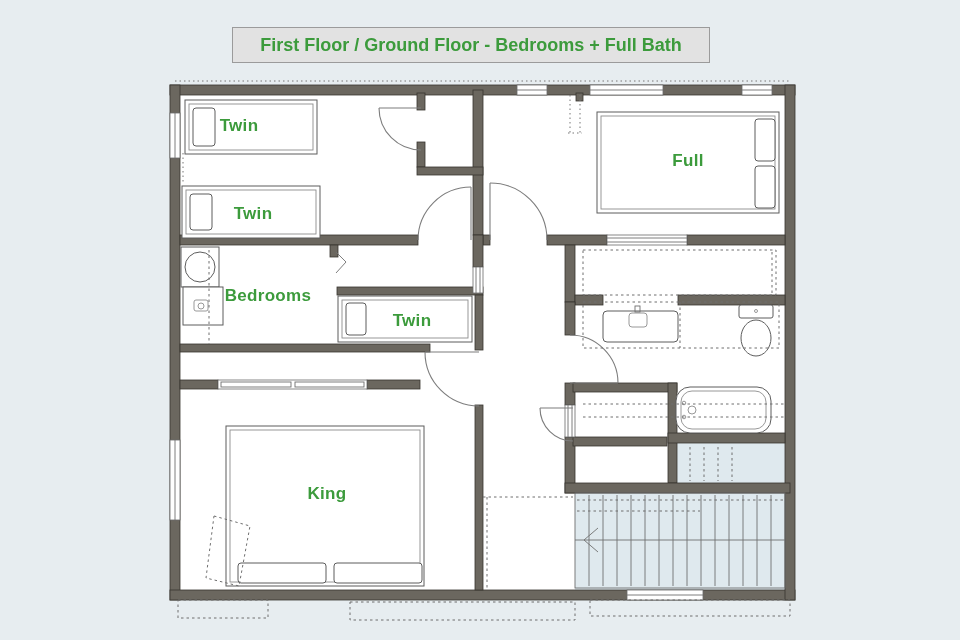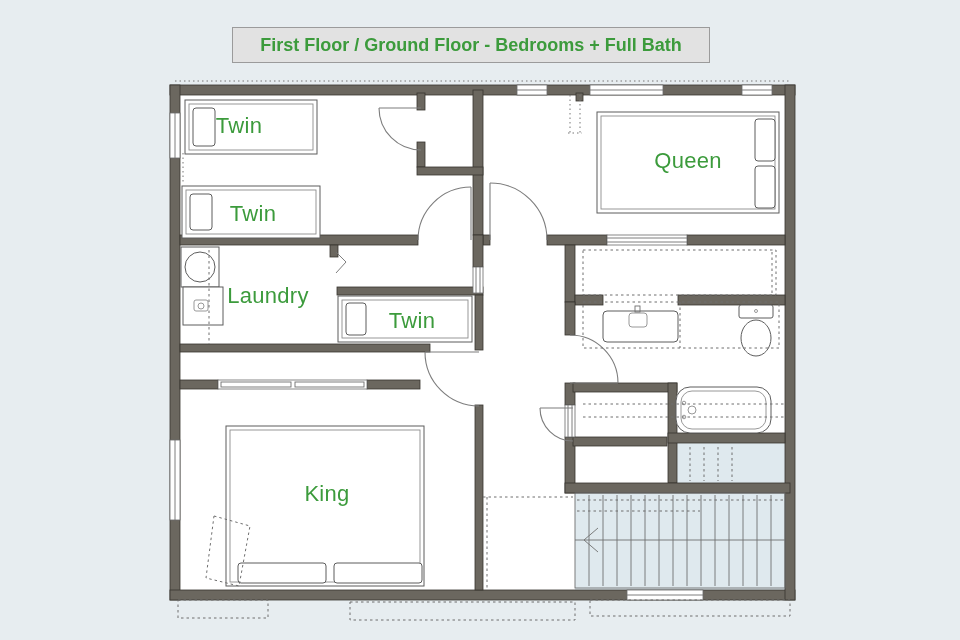--- a/index.html
+++ b/index.html
@@ -10,21 +10,21 @@
   .floor{fill:var(--plan-floor,#ffffff);}
   .win{fill:#ffffff;stroke:#6a6a6a;stroke-width:.8;}
   .thin{fill:none;stroke:#6f6f6f;stroke-width:.9;}
   .furn{fill:#ffffff;stroke:#5d5d5d;stroke-width:1;}
   .furn-in{fill:none;stroke:#8d8d8d;stroke-width:.9;}
   .door{fill:none;stroke:#7d7d7d;stroke-width:1.1;}
   .dash{fill:none;stroke:#6f6f6f;stroke-width:1;stroke-dasharray:2.5,3;}
   .dot{fill:none;stroke:#777;stroke-width:1;stroke-dasharray:1.5,3;}
   .bluefill{fill:var(--stairs-fill,#dfe9ee);}
   .room-label{position:absolute;transform:translate(-50%,-50%);color:var(--label-green,#3c9b3c);
-              font-weight:normal;font-size:22px;white-space:nowrap;letter-spacing:.3px;}
+              font-weight:bold;font-size:17px;white-space:nowrap;letter-spacing:.3px;}
   #title-box{position:absolute;left:232px;top:27px;width:476px;height:34px;
              background:var(--title-bg,#e2e2e2);border:1px solid var(--title-border,#9b9b9b);
              display:flex;align-items:center;justify-content:center;}
   #title-box span{color:var(--label-green,#3c9b3c);font-weight:bold;font-size:18px;white-space:nowrap;}
 </style>
 </head>
 <body>
 
 <div id="stage">
 
@@ -261,18 +261,18 @@
       <line class="dash" x1="487" y1="497" x2="487" y2="588"></line>
       <polygon class="dash" points="214,516 250,526 239,586 206,578"></polygon>
       <rect class="dash" x="178" y="600" width="90" height="18"></rect>
       <rect class="dash" x="350" y="602" width="225" height="18"></rect>
       <rect class="dash" x="590" y="600" width="200" height="16"></rect>
     </g>
   </svg>
 
   <div class="room-label" style="left:239px;top:126px;">Twin</div>
   <div class="room-label" style="left:253px;top:214px;">Twin</div>
-  <div class="room-label" style="left:268px;top:296px;">Laundry</div>
+  <div class="room-label" style="left:268px;top:296px;">Bedrooms</div>
   <div class="room-label" style="left:412px;top:321px;">Twin</div>
-  <div class="room-label" style="left:688px;top:161px;">Queen</div>
+  <div class="room-label" style="left:688px;top:161px;">Full</div>
   <div class="room-label" style="left:327px;top:494px;text-align:center;">King</div>
 
 </div>
 
 </body></html>

